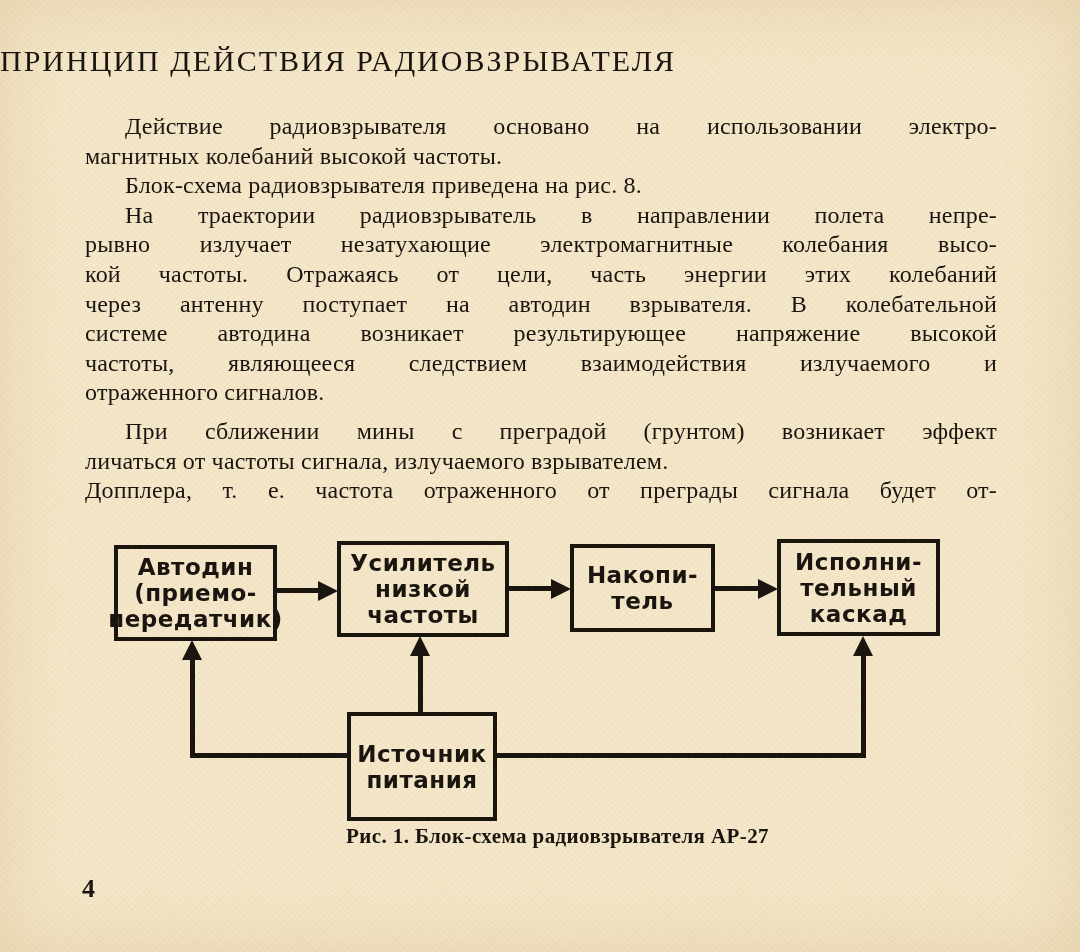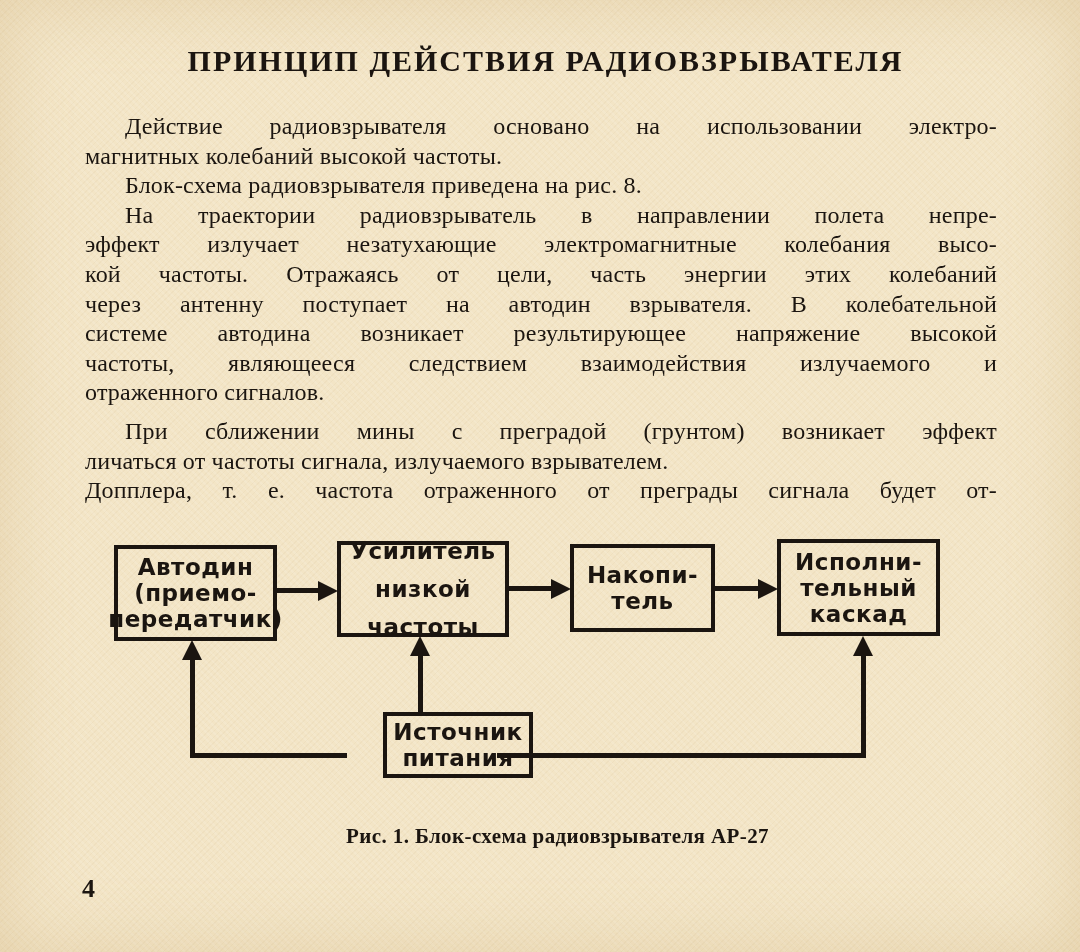--- a/index.html
+++ b/index.html
@@ -14,25 +14,25 @@
     box-shadow: inset 0 0 70px rgba(190,155,95,.28);
     overflow: hidden;
     color: #1b1510;
     font-family: "Liberation Serif", serif;
     -webkit-font-smoothing: antialiased;
   }
 
   
   .title {
     position: absolute;
-    left: 11px; right: 0;
+    left: 0; right: 0;
     top: 44px;
-    text-align: center;
+    text-align: left;
     font-size: 30px;
-    font-weight: 700;
+    font-weight: 400;
     letter-spacing: 2px;
     white-space: nowrap;
   }
   .text-block {
     position: absolute;
     left: 85px;
     width: 912px;
     top: 112px;
     font-size: 24px;
     font-weight: 400;
@@ -56,24 +56,24 @@
     justify-content: center;
     align-items: center;
     font-family: "DejaVu Sans", sans-serif;
     font-weight: 700;
     font-size: 23px;
     line-height: 26px;
     text-align: center;
     letter-spacing: 0.5px;
   }
   .box-autodyne   { left: 114px; top: 545px; width: 163px; height: 96px; }
-  .box-amplifier  { left: 337px; top: 541px; width: 172px; height: 96px; gap: 12px; }
+  .box-amplifier  { left: 337px; top: 541px; width: 172px; height: 96px; }
   .box-accumulator{ left: 570px; top: 544px; width: 145px; height: 88px; }
   .box-output     { left: 777px; top: 539px; width: 163px; height: 97px; }
-  .box-power      { left: 347px; top: 712px; width: 150px; height: 66px; margin-left: 36px; }
+  .box-power      { left: 347px; top: 712px; width: 150px; height: 109px; }
 
   .hline, .vline { position: absolute; background: #1b1510; }
   .head-right {
     position: absolute; width: 0; height: 0;
     border-left: 20px solid #1b1510;
     border-top: 10px solid transparent;
     border-bottom: 10px solid transparent;
   }
   .head-up {
     position: absolute; width: 0; height: 0;
@@ -110,21 +110,21 @@
   <div class="text-block">
     <div class="para">
       <div class="tline j ind">Действие радиовзрывателя основано на использовании электро-</div>
       <div class="tline">магнитных колебаний высокой частоты.</div>
     </div>
     <div class="para">
       <div class="tline ind">Блок-схема радиовзрывателя приведена на рис. 8.</div>
     </div>
     <div class="para">
       <div class="tline j ind">На траектории радиовзрыватель в направлении полета непре-</div>
-      <div class="tline j">эффект излучает незатухающие электромагнитные колебания высо-</div>
+      <div class="tline j">рывно излучает незатухающие электромагнитные колебания высо-</div>
       <div class="tline j">кой частоты. Отражаясь от цели, часть энергии этих колебаний</div>
       <div class="tline j">через антенну поступает на автодин взрывателя. В колебательной</div>
       <div class="tline j">системе автодина возникает результирующее напряжение высокой</div>
       <div class="tline j">частоты, являющееся следствием взаимодействия излучаемого и</div>
       <div class="tline">отраженного сигналов.</div>
     </div>
     <div class="para gap-before">
       <div class="tline j ind">При сближении мины с преградой (грунтом) возникает эффект</div>
       <div class="tline">личаться от частоты сигнала, излучаемого взрывателем.</div>
       <div class="tline j">Допплера, т. е. частота отраженного от преграды сигнала будет от-</div>

